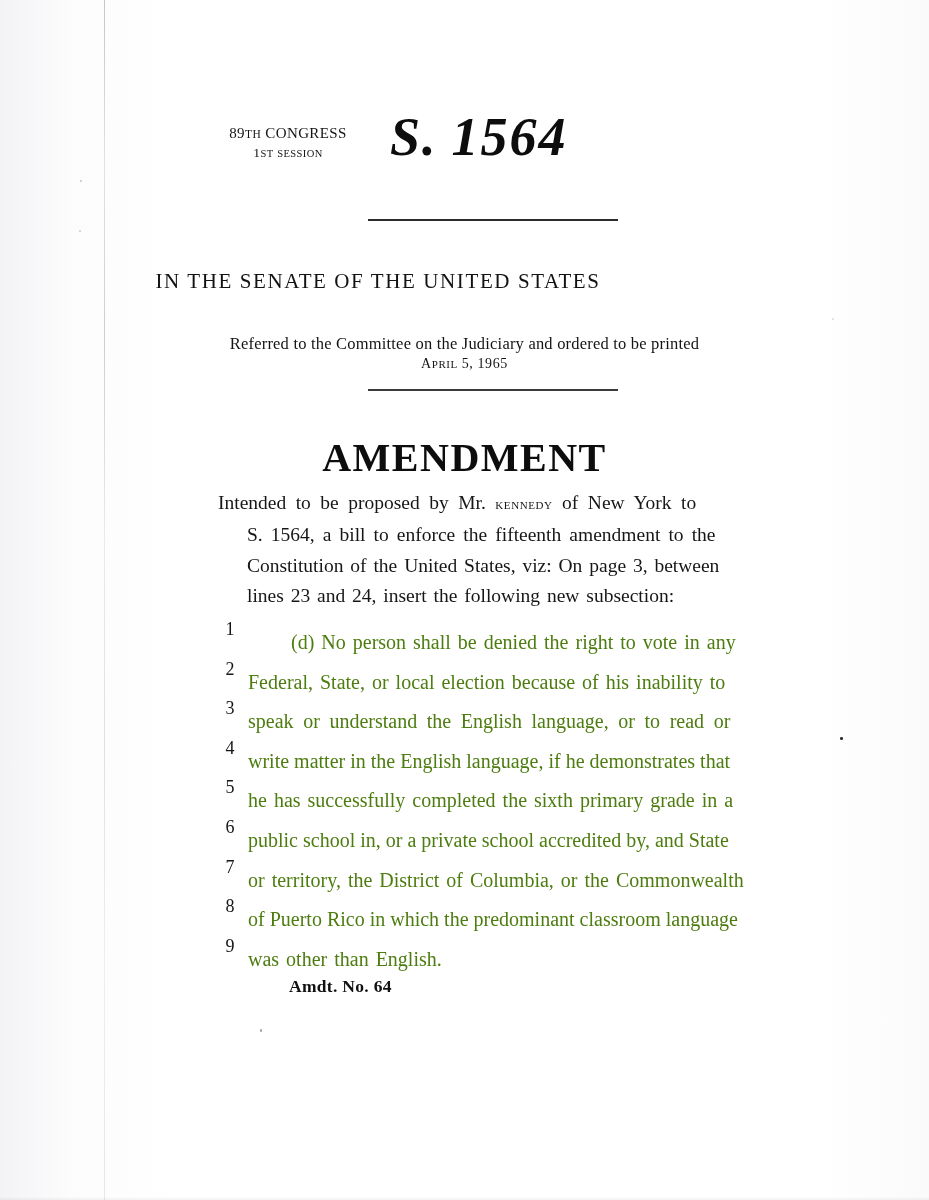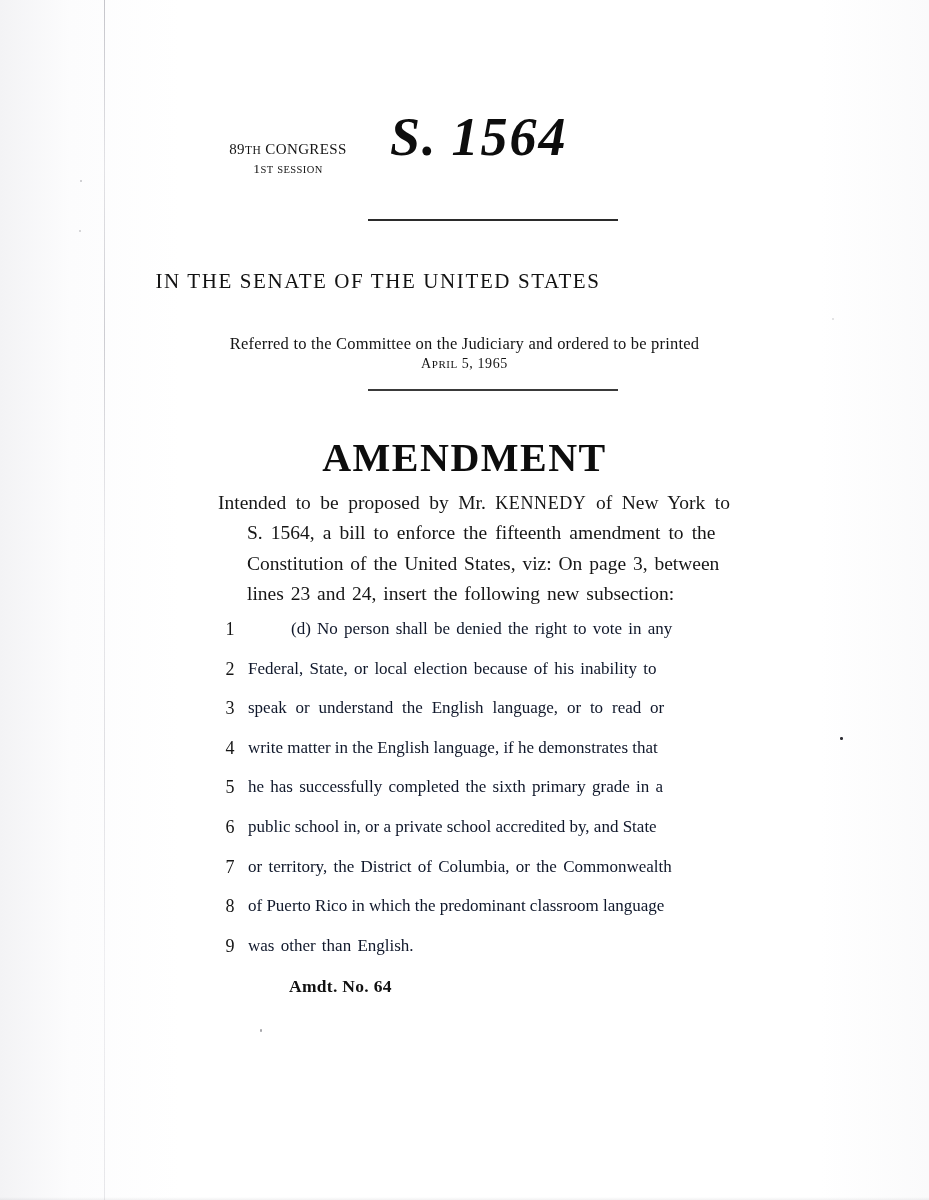--- a/index.html
+++ b/index.html
@@ -73,21 +73,20 @@
     height: 62px;
   }
 
   .congress-block {
     position: absolute;
     left: 218px;
     top: 2px;
     width: 140px;
     text-align: center;
     line-height: 1.30;
-    margin-top: 16px;
   }
 
   .congress-line {
     font-size: 15px;
     letter-spacing: 0.4px;
     white-space: nowrap;
     color: #141414;
   }
   .congress-line .sc {
     font-size: 11.5px;
@@ -195,21 +194,21 @@
     width: 552px;
   }
   .intro-line {
     font-size: 19.5px;
     line-height: 30.3px;
     color: #161616;
     white-space: nowrap;
     text-align: justify;
   }
   .intro-line .sc {
-    font-size: 18px;
+    font-size: 11px;
     letter-spacing: 0.6px;
   }
   .intro-line.l0 { text-indent: 0; }
   .intro-line.ind { padding-left: 29px; }
 
   
   .ws1 { word-spacing: 3.2px; }
   .ws3 { word-spacing: 2.0px; }
   .ws4 { word-spacing: 4.6px; }
 
@@ -229,23 +228,23 @@
     left: 222px;
     top: 0;
     width: 16px;
     text-align: center;
     font-size: 18px;
     color: #161616;
   }
   .line-text {
     position: absolute;
     left: 248px;
-    top: 0;
-    font-size: 17px;
-    color: #0f172a;
+    top: 12px;
+    font-size: 20px;
+    color: #4d7c0f;
     white-space: nowrap;
   }
   .line-text.first { left: 291px; }
 
   
   .amdt-no {
     position: absolute;
     left: 289px;
     top: 976px;
     font-size: 17.5px;

